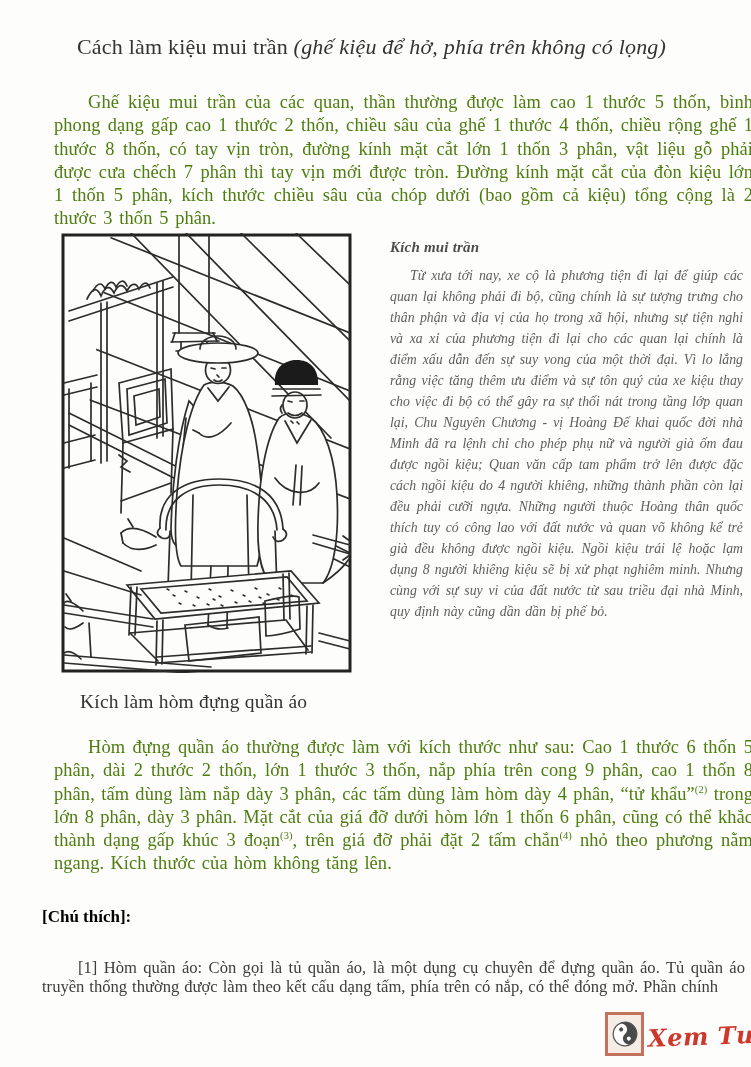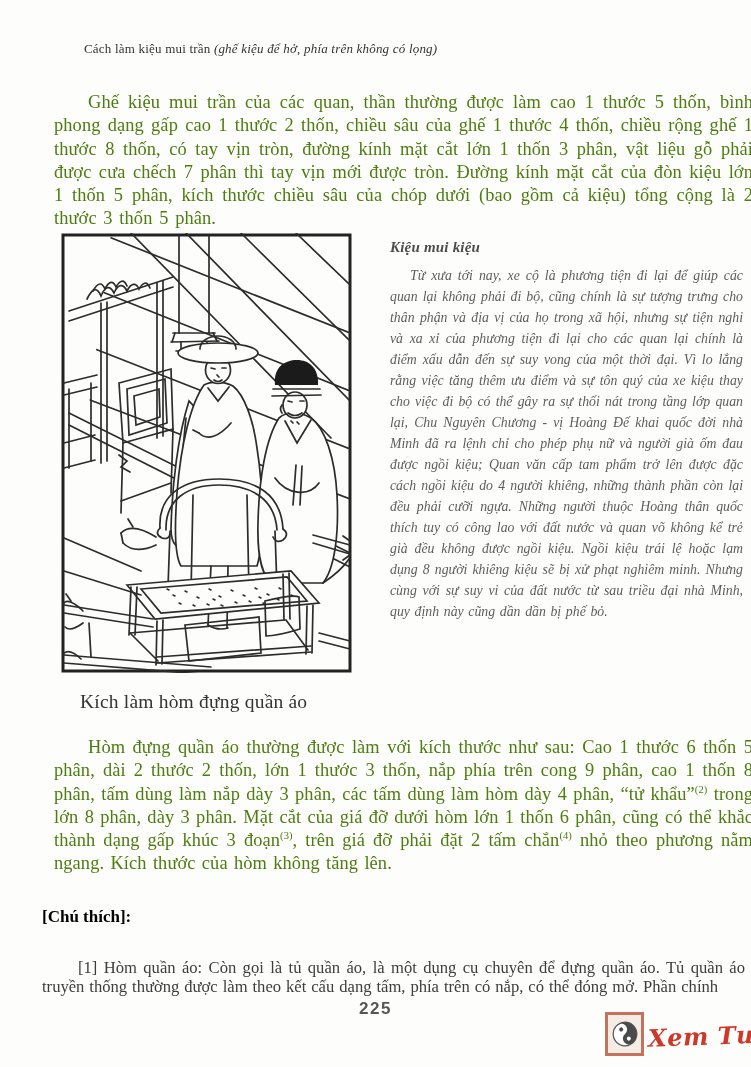--- a/index.html
+++ b/index.html
@@ -4,21 +4,21 @@
 <style>
   html,body { margin:0; padding:0; background:#ffffff; }
   .page {
     position:relative; width:751px; height:1067px;
     background:#fdfdfc; overflow:hidden;
     font-family:"Liberation Serif","DejaVu Serif",serif;
     color:#383838;
   }
   .h1 {
     position:absolute; left:76px; top:33px; width:665px;
-    font-size:13px; font-weight:normal; margin:8px; color:#333;
+    font-size:22px; font-weight:normal; margin:1px; color:#333;
     letter-spacing:0.2px;
   }
   .h1 .paren { font-style:italic; }
   .para {
     margin:12px; text-align:justify; color:#4d7c0f;
   }
   .para1 {
     position:absolute; left:42px; top:79px; width:699px;
     font-size:18.4px; line-height:23.3px; text-indent:34px;
     word-spacing:2px; letter-spacing:0.1px;
@@ -234,33 +234,32 @@
         <path d="M20,426 C13,419 7,417 3,420"></path>
           <path d="M28,390 L30,424"></path>
         <path d="M258,400 L289,408"></path>
           <path d="M258,408 L289,416"></path>
         <path d="M3,338 L80,362"></path>
       </g>
     </svg>
   </div>
 
   <div class="sidebar">
-    <div class="sb-title">Kiệu mui kiệu</div>
+    <div class="sb-title">Kích mui trần</div>
     <p class="sb-body">Từ xưa tới nay, xe cộ là phương tiện đi lại để giúp các quan lại không phải đi bộ, cũng chính là sự tượng trưng cho thân phận và địa vị của họ trong xã hội, nhưng sự tiện nghi và xa xỉ của phương tiện đi lại cho các quan lại chính là điểm xấu dẫn đến sự suy vong của một thời đại. Vì lo lắng rằng việc tăng thêm ưu điểm và sự tôn quý của xe kiệu thay cho việc đi bộ có thể gây ra sự thối nát trong tầng lớp quan lại, Chu Nguyên Chương - vị Hoàng Đế khai quốc đời nhà Minh đã ra lệnh chỉ cho phép phụ nữ và người già ốm đau được ngồi kiệu; Quan văn cấp tam phẩm trở lên được đặc cách ngồi kiệu do 4 người khiêng, những thành phần còn lại đều phải cưỡi ngựa. Những người thuộc Hoàng thân quốc thích tuy có công lao với đất nước và quan võ không kể trẻ già đều không được ngồi kiệu. Ngồi kiệu trái lệ hoặc lạm dụng 8 người khiêng kiệu sẽ bị xử phạt nghiêm minh. Nhưng cùng với sự suy vi của đất nước từ sau triều đại nhà Minh, quy định này cũng dần dần bị phế bỏ.</p>
   </div>
 
   <h2 class="h2">Kích làm hòm đựng quần áo</h2>
 
   <p class="para para2"><span>Hòm đựng quần áo thường được làm với kích thước như sau: Cao 1 thước 6 thốn 5 phân, dài 2 thước 2 thốn, lớn 1 thước 3 thốn, nắp phía trên cong 9 phân, cao 1 thốn 8 phân, tấm dùng làm nắp dày 3 phân, các tấm dùng làm hòm dày 4 phân, “tử khẩu”</span><sup>(2)</sup><span> trong lớn 8 phân, dày 3 phân. Mặt cắt của giá đỡ dưới hòm lớn 1 thốn 6 phân, cũng có thể khắc thành dạng gấp khúc 3 đoạn</span><sup>(3)</sup><span>, trên giá đỡ phải đặt 2 tấm chắn</span><sup>(4)</sup><span> nhỏ theo phương nằm ngang. Kích thước của hòm không tăng lên.</span></p>
 
   <div class="notes-label">[Chú thích]:</div>
 
   <p class="fn">[1] Hòm quần áo: Còn gọi là tủ quần áo, là một dụng cụ chuyên để đựng quần áo. Tủ quần áo truyền thống thường được làm theo kết cấu dạng tấm, phía trên có nắp, có thể đóng mở. Phần chính</p>
 
-  <div class="pagenum">225</div>
 
   <div class="logo">
     <span class="logo-icon">
       <svg width="28" height="28" viewBox="0 0 32 32">
         <g transform="rotate(-40 16 16)">
           <circle cx="16" cy="16" r="13.5" fill="#ffffff" stroke="#555" stroke-width="1.4"></circle>
           <path d="M16,2.5 a13.5,13.5 0 0 1 0,27 a6.75,6.75 0 0 1 0,-13.5 a6.75,6.75 0 0 0 0,-13.5" fill="#4a4a4a"></path>
           <circle cx="16" cy="9.2" r="2.3" fill="#4a4a4a"></circle>
           <circle cx="16" cy="22.8" r="2.3" fill="#ffffff"></circle>
         </g>

